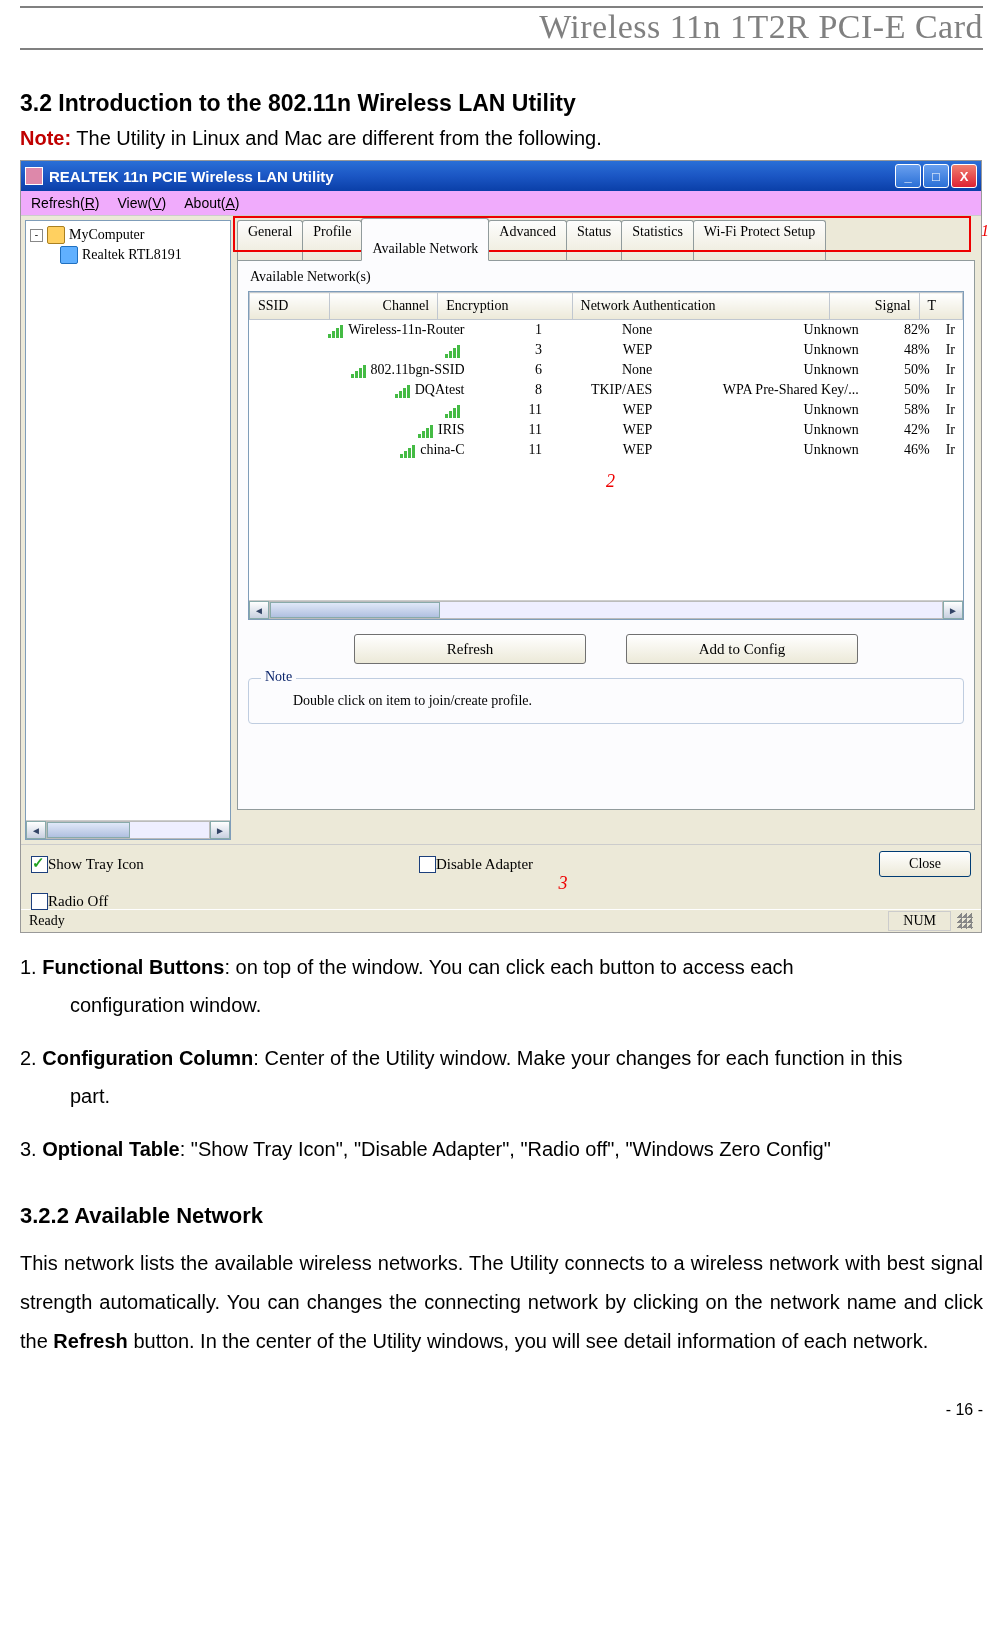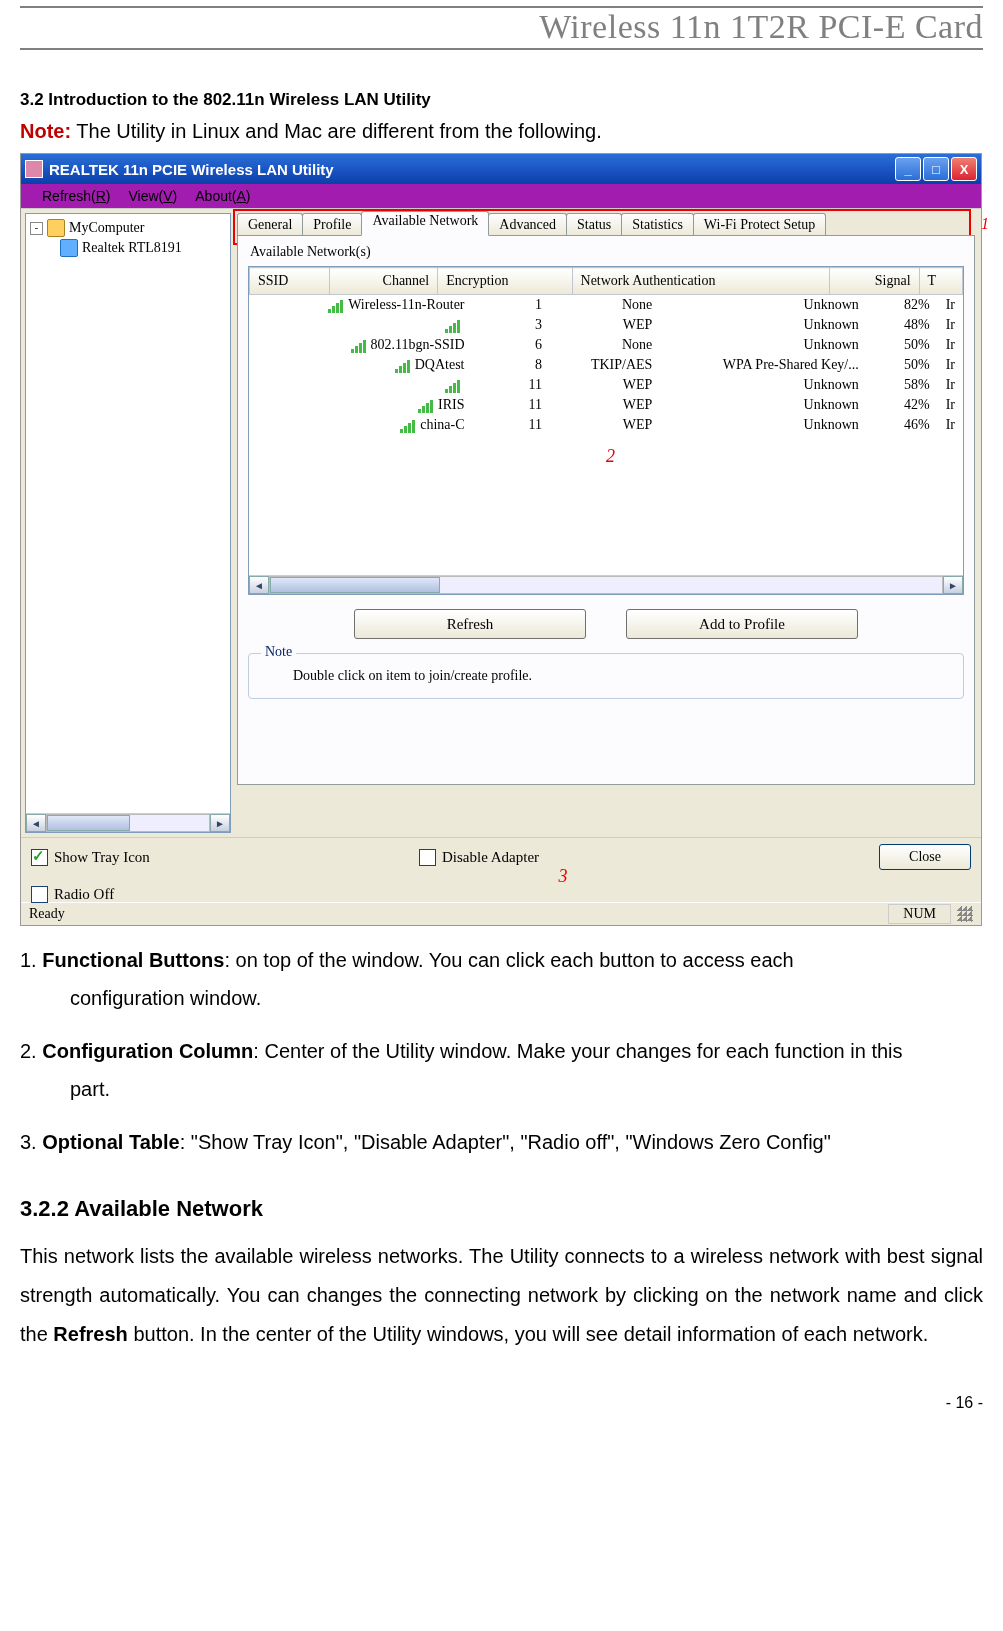--- a/index.html
+++ b/index.html
@@ -19,21 +19,21 @@
     font-size: 34px;
     color: #808080;
     font-family: "Times New Roman", serif;
     border-top: 2px solid #808080;
     border-bottom: 2px solid #808080;
     padding: 0 0 2px 0;
     margin: 6px 0 30px 0;
     letter-spacing: 0.5px;
   }
   h2.sec {
-    font-size: 17px;
+    font-size: 23px;
     font-weight: bold;
     margin: 40px 0 10px 0;
   }
   h3.sub {
     font-size: 22px;
     font-weight: bold;
     margin: 35px 0 15px 0;
   }
   .note-line {
     font-size: 20px;
@@ -81,22 +81,22 @@
     width:16px; height:16px; background:#d8a; border:1px solid #fff; margin-right:6px;
   }
   .winbtns { margin-left: auto; display:flex; gap:2px; }
   .winbtn {
     width:24px; height:22px; background:linear-gradient(#6aa0ef,#2a6fd6);
     border:1px solid #fff; border-radius:3px; color:#fff; font-size:13px;
     display:flex; align-items:center; justify-content:center; font-weight:bold;
   }
   .winbtn.close { background:linear-gradient(#f08070,#d23); }
   .menubar {
-    background:#a21caf; height:24px; display:flex; align-items:center; gap:18px;
-    padding:0 21px; font-size:14px; border-bottom:1px solid #ccc;
+    background:#f0abfc; height:24px; display:flex; align-items:center; gap:18px;
+    padding:0 10px; font-size:14px; border-bottom:1px solid #ccc;
     font-family: Tahoma, Arial, sans-serif;
   }
   .menubar span u { text-decoration: underline; }
   .body-area {
     display:flex; background:#ece9d8;
   }
   .tree {
     width:200px; background:#fff; border:1px solid #7f9db9; margin:4px 2px 4px 4px;
     font-size:14px; font-family: Tahoma; padding:4px 2px; min-height:610px;
     position:relative;
@@ -125,21 +125,21 @@
     flex:1; padding:4px 6px 4px 4px; position:relative;
   }
   .tabs {
     display:flex; gap:0; font-size:14px; font-family:Tahoma; position:relative;
   }
   .tab {
     background:linear-gradient(#fdfdfd,#ece9d8); border:1px solid #919b9c;
     border-bottom:none; border-radius:3px 3px 0 0; padding:3px 10px; margin-right:-1px;
   }
   .tab.active {
-    background:#fcfcfe; position:relative; z-index:2; padding-top:1px; margin-top:-2px;
+    background:#fcfcfe; position:relative; z-index:2; padding-top:22px; margin-top:-2px;
     border-bottom:1px solid #fcfcfe;
   }
   .tab-redbox {
     position:absolute; left:-4px; right:4px; top:-4px; height:32px;
     border:2px solid #e00; pointer-events:none;
   }
   .red-callout-1 {
     position:absolute; right:-14px; top:2px; color:#e00; font-size:16px; font-style:italic; font-family:"Times New Roman";
   }
   .panel {
@@ -196,21 +196,21 @@
   .note-box .nb-title {
     position:absolute; top:-10px; left:12px; background:#fcfcfe; color:#0a246a; padding:0 4px; font-size:14px;
   }
   .note-box .nb-text { margin-top:8px; padding-left:30px; }
 
   .bottom-checks {
     background:#ece9d8; border-top:1px solid #ccc; display:flex; align-items:center;
     padding:6px 10px; gap:8px; font-size:15px; font-family:Tahoma; position:relative;
     flex-wrap:wrap; height:52px;
   }
-  .chk-wrap { display:flex; align-items:center; gap:6px; width:380px;}
+  .chk-wrap { display:flex; align-items:center; width:380px;}
   .chk {
     width:15px; height:15px; border:1px solid #1c3f7c; background:#fff; position:relative;
   }
   .chk.checked::after {
     content:"✓"; position:absolute; top:-3px; left:0; color:#21a121; font-size:15px; font-weight:bold;
   }
   .close-btn {
     margin-left:auto; width:90px; height:24px; background:linear-gradient(#fff,#ece9d8);
     border:1px solid #003c74; border-radius:3px; font-size:14px;
     display:flex; align-items:center; justify-content:center;
@@ -379,21 +379,21 @@
               <div class="hscroll-btn">◄</div>
               <div class="hscroll-track">
                   <div class="hscroll-thumb" style="width:25%"></div>
                 </div>
               <div class="hscroll-btn">►</div>
             </div>
           </div>
 
           <div class="btn-row">
             <div class="xp-btn">Refresh</div>
-            <div class="xp-btn">Add to Profile</div>
+            <div class="xp-btn">Add to Config</div>
           </div>
 
           <div class="note-box">
             <span class="nb-title">Note</span>
             <div class="nb-text">Double click on item to join/create profile.</div>
           </div>
         </div>
       </div>
     </div>
 

